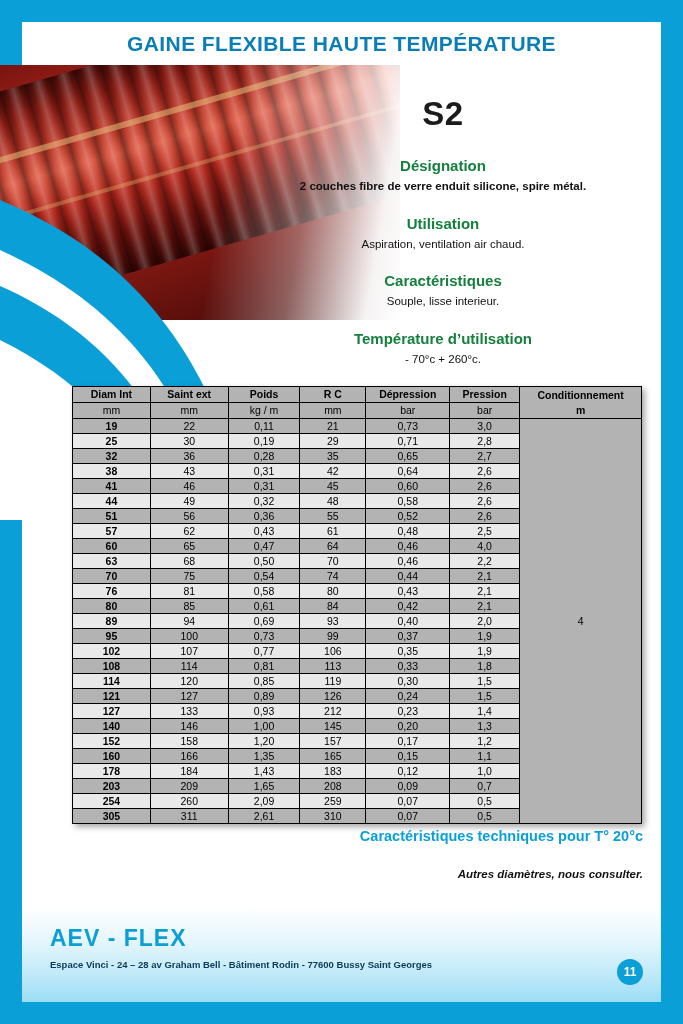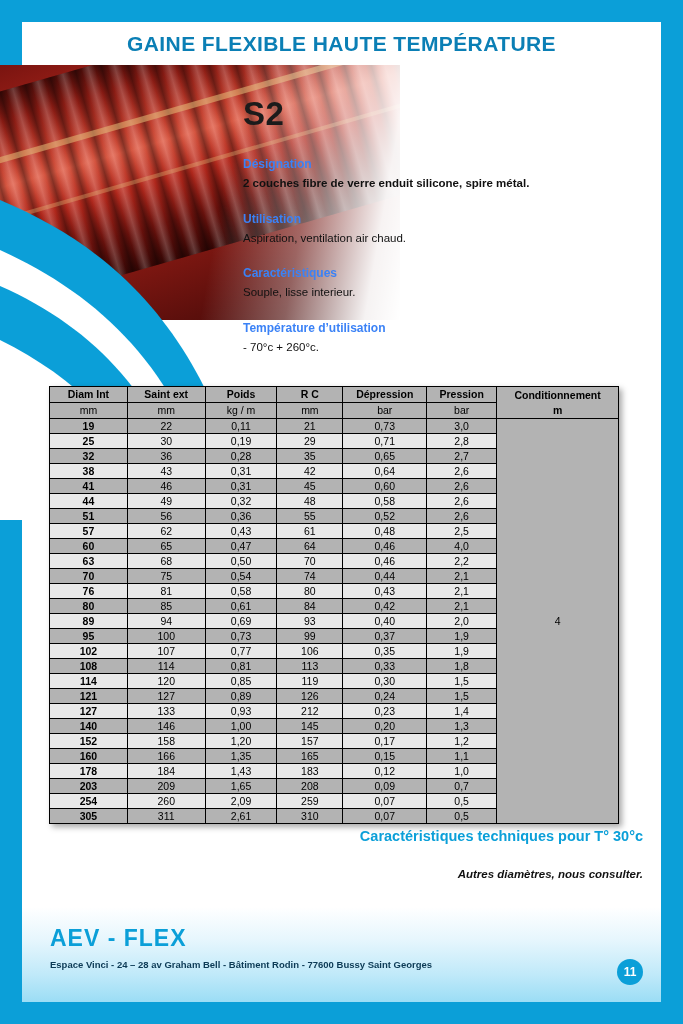--- a/index.html
+++ b/index.html
@@ -121,49 +121,49 @@
     width: 300px; height: 330px;
     overflow: hidden;
   }
   .swoosh svg { display:block; }
 
   
   .info {
     position: absolute;
     right: 40px; top: 95px;
     width: 400px;
-    text-align: left;
+    text-align: center;
   }
   .ref-code {
     font-size: 33px;
     font-weight: bold;
     color: #1b1b1b;
     letter-spacing: 0.5px;
     margin-bottom: 24px;
   }
   .sec-title {
-    font-size: 12px;
-    font-weight: bold;
-    color: #3b82f6;
+    font-size: 15px;
+    font-weight: bold;
+    color: #15803d;
     margin-bottom: 5px;
   }
   .sec-body {
     font-size: 11.5px;
     color: #111111;
     margin-bottom: 20px;
     line-height: 1.35;
   }
   .sec-body.bold {
     font-weight: bold;
   }
 
   
   .table-wrap {
     position: absolute;
-    left: 49px; top: 386px;
+    left: 72px; top: 386px;
     width: 570px;
     box-shadow: 3px 3px 6px rgba(0,0,0,0.35);
   }
   table.spec {
     border-collapse: collapse;
     width: 570px;
     background: #b3b3b3;
     font-size: 10.5px;
     color: #000000;
   }
@@ -569,21 +569,21 @@
             <td>311</td>
             <td>2,61</td>
             <td>310</td>
             <td>0,07</td>
             <td>0,5</td>
           </tr>
         </tbody>
     </table>
   </div>
 
-  <div class="note-tech">Caractéristiques techniques pour T° 30°c</div>
+  <div class="note-tech">Caractéristiques techniques pour T° 20°c</div>
   <div class="note-diam">Autres diamètres, nous consulter.</div>
   <div class="note-pill">Données Techniques pouvant être modifiées sans préavis.</div>
 
   <div class="footer">
     <div class="brand">AEV - FLEX</div>
     <div class="addr">Espace Vinci - 24 – 28 av Graham Bell - Bâtiment Rodin - 77600 Bussy Saint Georges</div>
     <div class="page-num">11</div>
   </div>
 
 </div>

